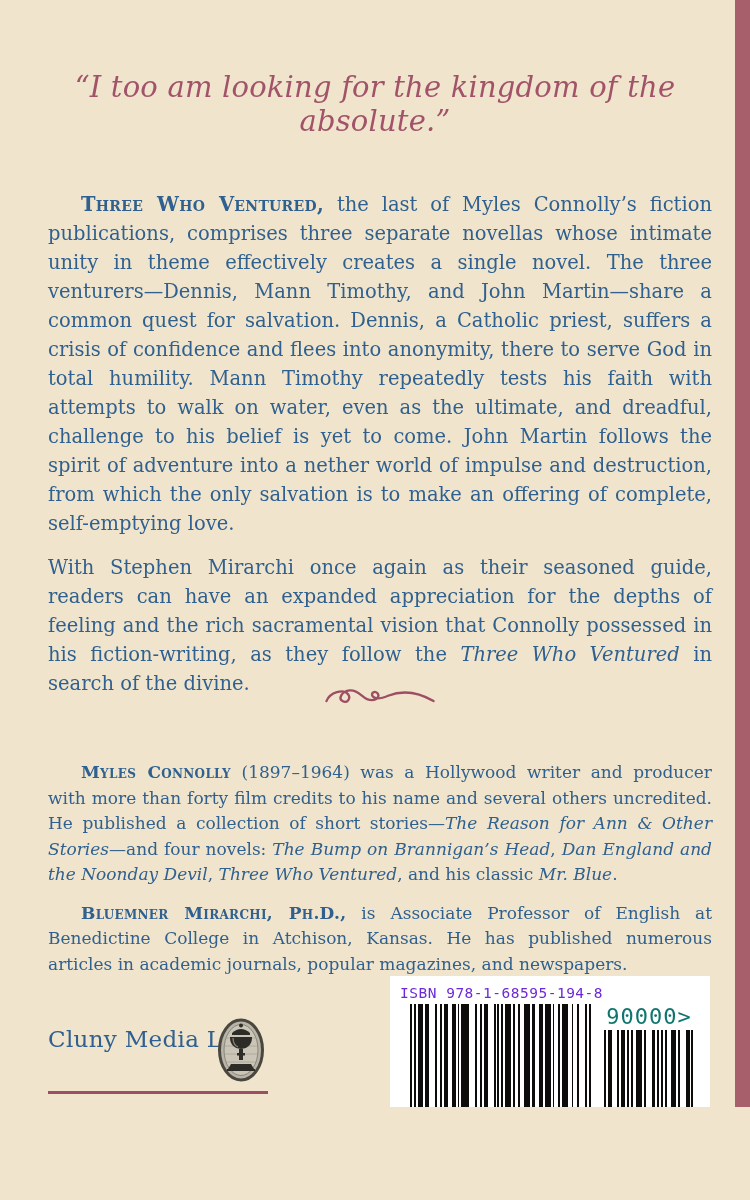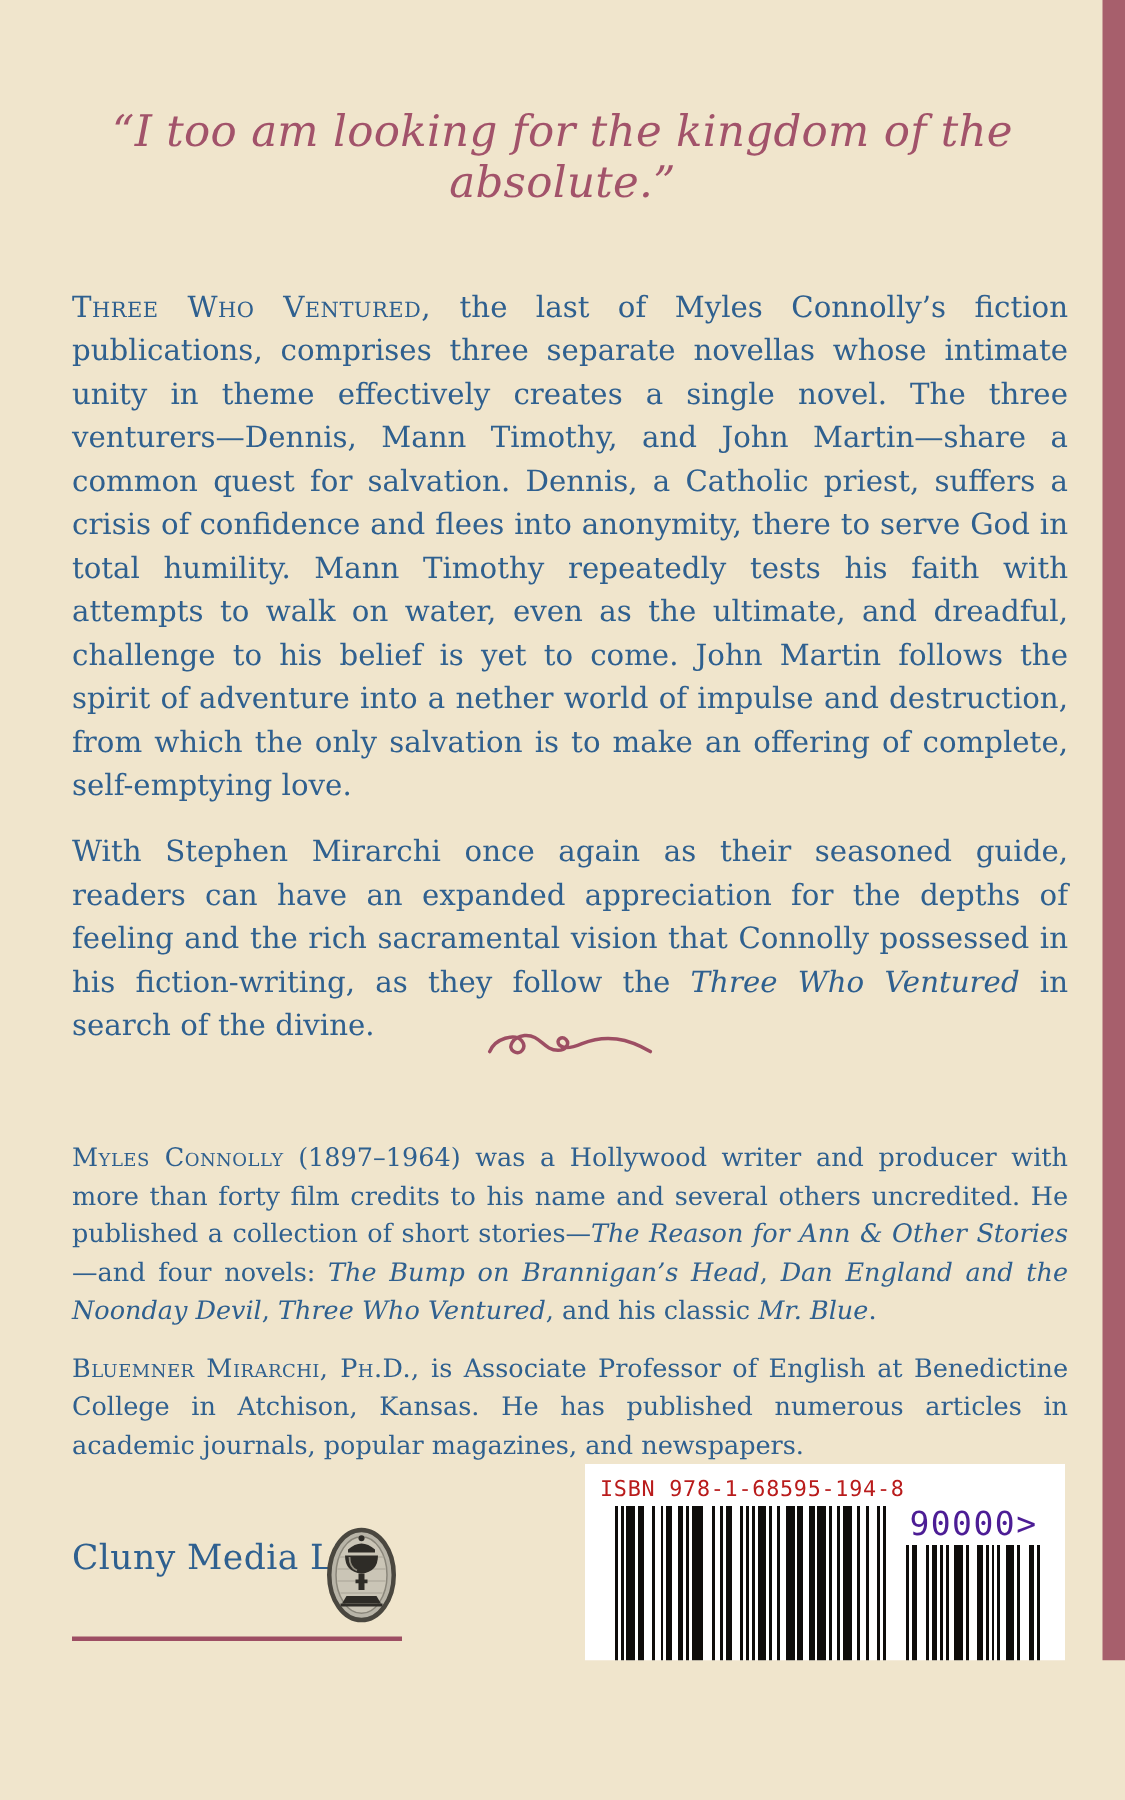--- a/index.html
+++ b/index.html
@@ -12,50 +12,50 @@
   .quote{
     position:absolute;left:43px;top:70px;width:664px;text-align:center;
     font-style:italic;font-size:29px;color:#a2536a;letter-spacing:.2px;
   }
   .synopsis{position:absolute;left:48px;top:190px;width:664px;
     font-size:19.5px;line-height:29px;text-align:justify;}
   .synopsis p{margin:0 0 15px 0;}
   .bios{position:absolute;left:48px;top:760px;width:664px;
     font-size:17px;line-height:25.5px;text-align:justify;}
   .bios p{margin:0 0 13px 0;}
-  .sc{font-variant:small-caps;font-weight:400;letter-spacing:.3px;}
+  .sc{font-variant:small-caps;font-weight:700;letter-spacing:.3px;margin-left:33px;}
   .i{font-style:italic;}
   .flourish{position:absolute;left:48px;top:684px;width:664px;text-align:center;}
   .publisher{position:absolute;left:48px;top:1026px;}
   .pub-name{font-size:23px;letter-spacing:.3px;}
   .pub-imprint{margin-top:7px;font-variant:small-caps;font-weight:600;
     font-size:17.5px;letter-spacing:2.5px;}
   .logo{position:absolute;left:218px;top:1018px;width:46px;height:64px;}
   .rule{position:absolute;left:48px;top:1091px;width:220px;height:3px;background:#9d4e63;}
   .credits{position:absolute;left:48px;top:1102px;font-size:19px;line-height:28px;}
   .credits p{margin:0;}
   .barcode-box{position:absolute;left:390px;top:976px;width:320px;height:177px;background:#ffffff;}
   .barcode-box svg{shape-rendering:crispEdges;display:block;}
   .barcode-box svg rect{fill:#0e0c0a;}
   .isbn{
     position:absolute;left:10px;top:9px;width:200px;text-align:center;
     font-family:"DejaVu Sans Mono","Liberation Mono",monospace;
-    font-size:14.5px;color:#b91c1c;letter-spacing:.5px;white-space:nowrap;
+    font-size:14.5px;color:#6d28d9;letter-spacing:.5px;white-space:nowrap;
   }
   #ean-main{position:absolute;left:20px;top:28px;}
   #ean-addon{position:absolute;left:214px;top:54px;}
   .bd{position:absolute;top:146px;font-family:"DejaVu Sans Mono","Liberation Mono",monospace;
     font-size:20px;color:#0e0c0a;}
   .bd-lead{left:4px;}
   .bd-g1{left:27px;width:79px;text-align:center;letter-spacing:2px;}
   .bd-g2{left:116px;width:79px;text-align:right;letter-spacing:2px;}
   .addon-label{
     position:absolute;left:213px;top:28px;width:92px;text-align:center;
     font-family:"DejaVu Sans Mono","Liberation Mono",monospace;
-    font-size:22px;color:#4c1d95;letter-spacing:1px;white-space:nowrap;
+    font-size:22px;color:#0f766e;letter-spacing:1px;white-space:nowrap;
   }
 </style>
 </head>
 <body>
 
 <div class="cover">
 
   <div class="strip"></div>
 
   <div class="quote">“I too am looking for the kingdom of the absolute.”</div>

